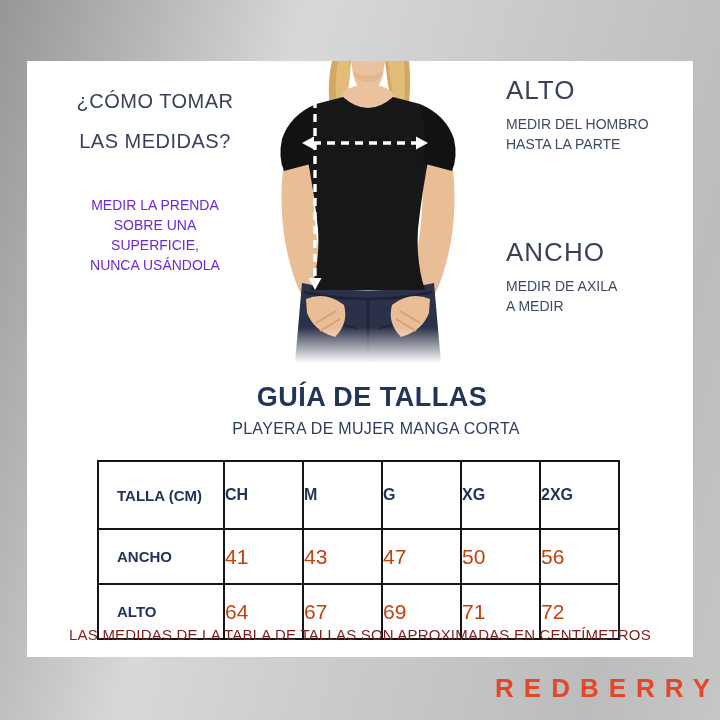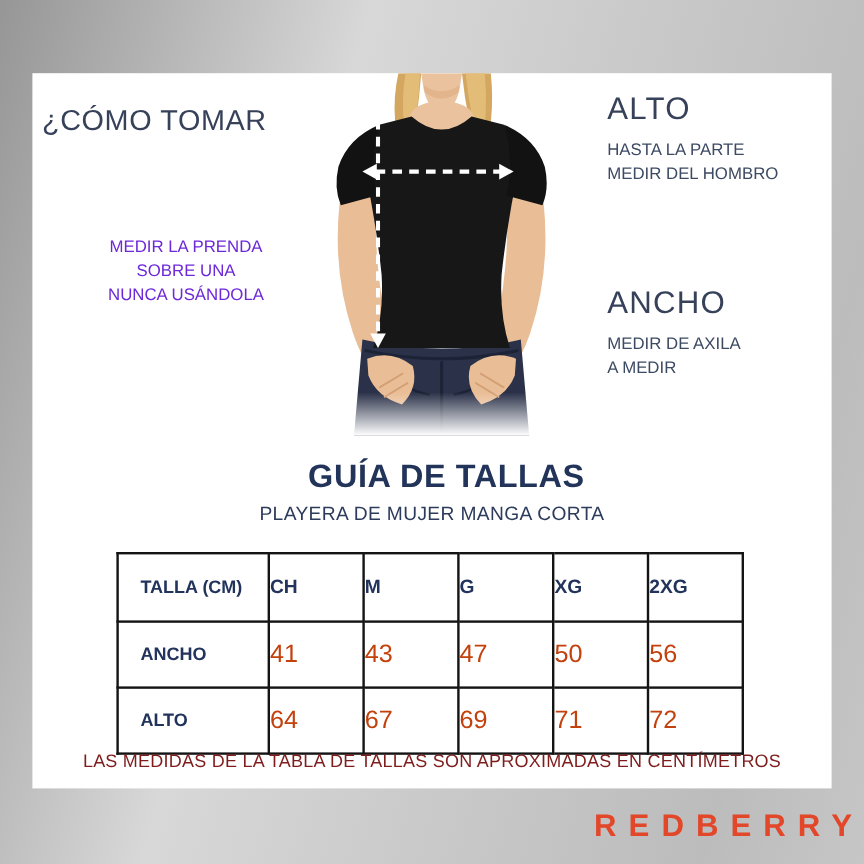--- a/index.html
+++ b/index.html
@@ -10,54 +10,54 @@
     overflow: hidden;
     background: linear-gradient(105deg, #969696 0%, #d8d8d8 34%, #c9c9c9 60%, #bcbcbc 85%, #c6c6c6 100%);
   }
   .card {
     position:absolute; left:27px; top:61px; width:666px; height:596px;
     background:#ffffff;
   }
   
   .left-heading {
     position:absolute; left:8px; top:20px; width:240px;
-    text-align:left; color:#37425a;
-    font-size:24px; line-height:40px; font-weight:300; letter-spacing:0.5px;
+    text-align:center; color:#37425a;
+    font-size:20px; line-height:40px; font-weight:300; letter-spacing:0.5px;
   }
   .left-note {
     position:absolute; left:28px; top:134px; width:200px;
     text-align:center; color:#6d28d9;
     font-size:14px; line-height:20px; font-weight:400;
   }
   
   .right-block { position:absolute; left:479px; top:14px; width:180px; color:#3d4a63; }
   .right-title { font-size:26px; font-weight:300; color:#37425a; letter-spacing:1px; }
   .right-desc { margin-top:8px; font-size:14px; line-height:20px; }
   .right-block.ancho { top:176px; }
   
   .figure { position:absolute; left:225px; top:0; width:232px; height:302px; }
   
   .sg-title {
     position:absolute; left:0; top:321px; width:666px; text-align:center;
     font-size:27px; font-weight:700; color:#223459; letter-spacing:0.5px;padding-left:24px;
   }
   .sg-subtitle {
-    position:absolute; left:0; top:359px; width:666px; text-align:center;
+    position:absolute; left:16px; top:359px; width:666px; text-align:center;
     font-size:16px; font-weight:400; color:#2d3c5c; letter-spacing:0.3px;
   }
   table.size-table {
     position:absolute; left:70px; top:399px; width:523px;
     border-collapse:collapse; table-layout:fixed;
     color:#22335c;
   }
   table.size-table th, table.size-table td {
     border:2px solid #141414; text-align:left; vertical-align:middle;
   }
   table.size-table col.c0 { width:126px; }
-  table.size-table tr.hdr { height:57px; }
+  table.size-table tr.hdr { height:68px; }
   table.size-table tr.row { height:55px; }
   table.size-table th { font-size:16px; font-weight:700; }
   table.size-table th.lbl, table.size-table td.lbl {
     text-align:left; padding-left:18px; font-weight:700; font-size:15px;
   }
   table.size-table td.num { font-size:21px; font-weight:400; color:#c2410c; }
   .footnote {
     position:absolute; left:0; top:565px; width:666px; text-align:center;
     font-size:15px; color:#7f1d1d; letter-spacing:0.2px;
   }
@@ -68,24 +68,26 @@
     letter-spacing:10px; text-indent:10px;
   }
 </style>
 </head>
 <body>
 
 <div class="card">
 
   <div class="left-heading">
     <span style="display:block">¿CÓMO TOMAR</span>
+    <span style="display:block">LAS MEDIDAS?</span>
   </div>
   <div class="left-note">
     <span style="display:block">MEDIR LA PRENDA</span>
     <span style="display:block">SOBRE UNA</span>
+    <span style="display:block">SUPERFICIE,</span>
     <span style="display:block">NUNCA USÁNDOLA</span>
   </div>
 
   <div class="figure">
     <svg width="232" height="302" viewBox="0 0 232 302">
       <defs>
         <linearGradient id="fadeWhite" x1="0" y1="0" x2="0" y2="1">
           <stop offset="0" stop-color="#ffffff" stop-opacity="0"></stop>
           <stop offset="1" stop-color="#ffffff" stop-opacity="1"></stop>
         </linearGradient>
@@ -129,22 +131,22 @@
         <line x1="61" y1="82" x2="165" y2="82" stroke="#ffffff" stroke-width="3.4" stroke-dasharray="8 6"></line>
         <polygon points="50,82 62,75.5 62,88.5" fill="#ffffff"></polygon>
         <polygon points="176,82 164,75.5 164,88.5" fill="#ffffff"></polygon>
       </g>
     </svg>
   </div>
 
   <div class="right-block">
     <div class="right-title">ALTO</div>
     <div class="right-desc">
+      <span style="display:block">MEDIR DEL HOMBRO</span>
       <span style="display:block">HASTA LA PARTE</span>
-      <span style="display:block">MEDIR DEL HOMBRO</span>
     </div>
   </div>
   <div class="right-block ancho">
     <div class="right-title">ANCHO</div>
     <div class="right-desc">
       <span style="display:block">MEDIR DE AXILA</span>
       <span style="display:block">A MEDIR</span>
     </div>
   </div>
 

